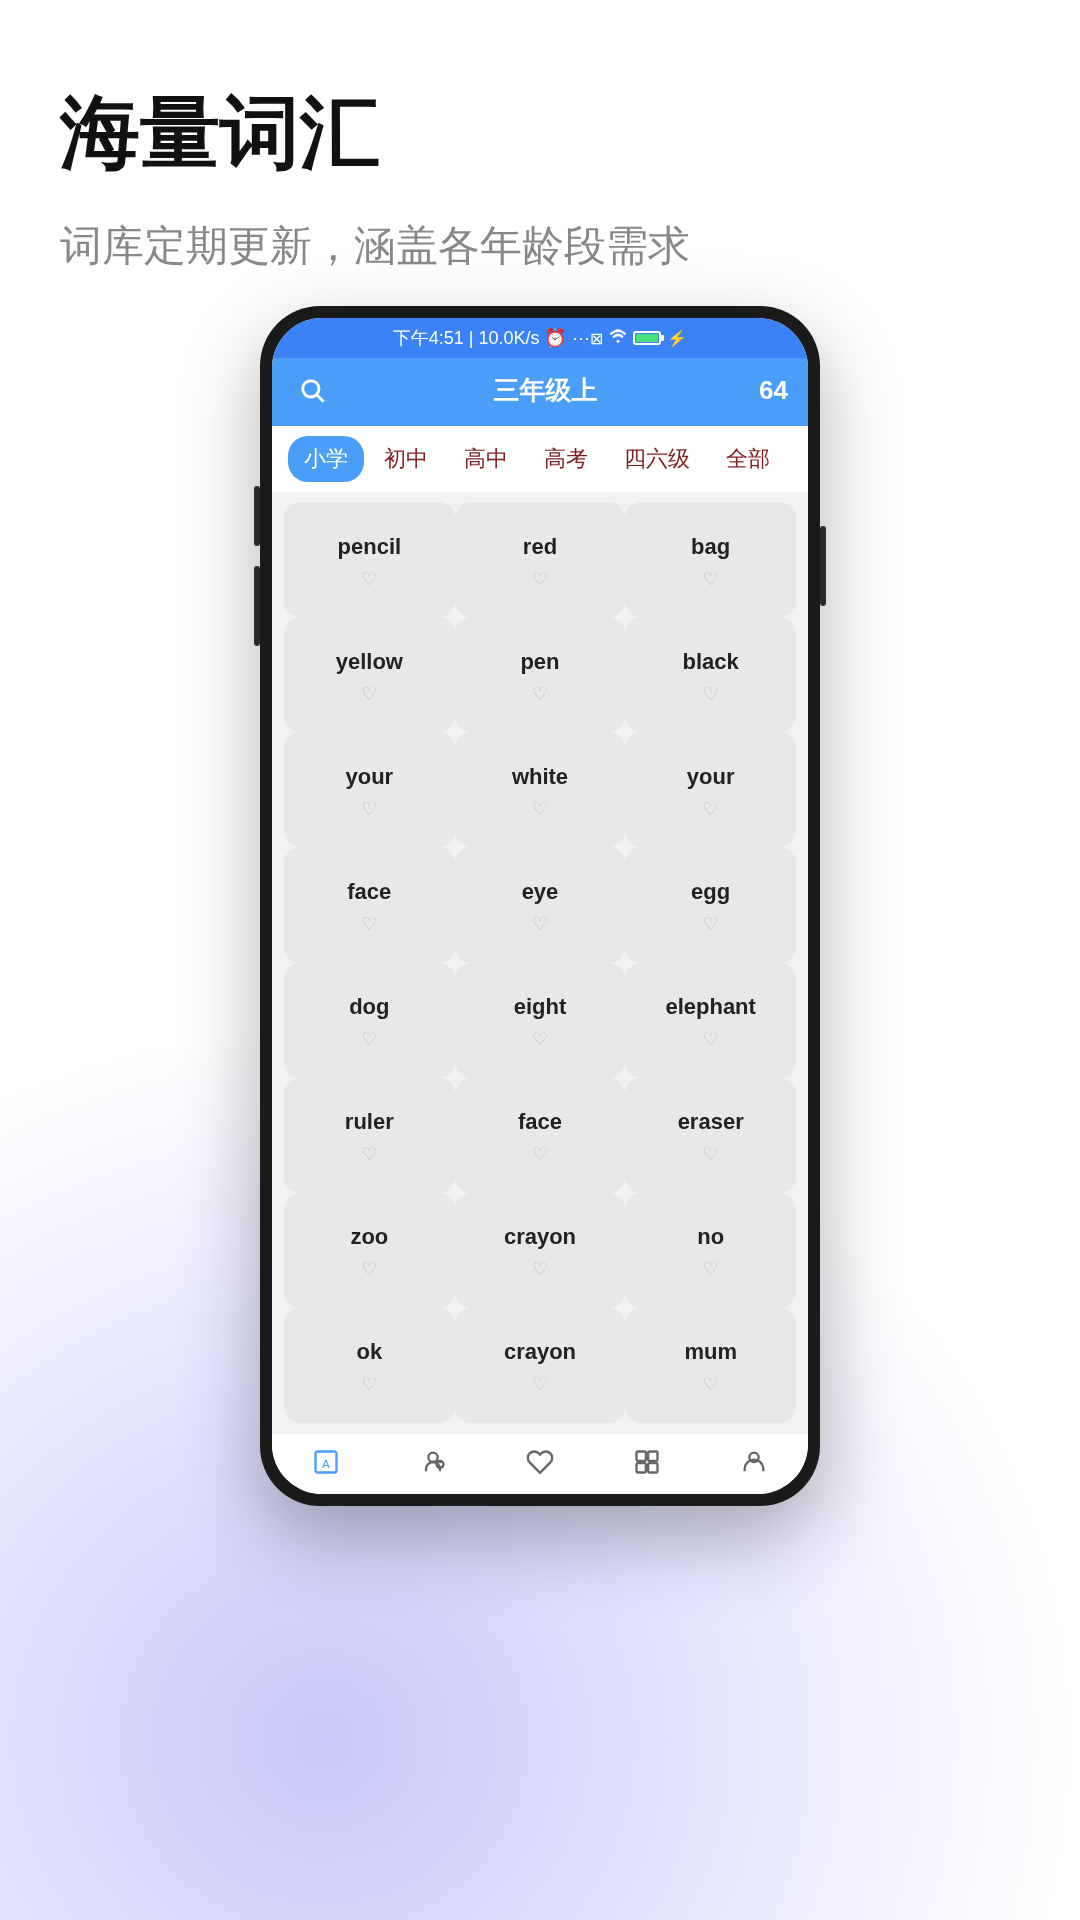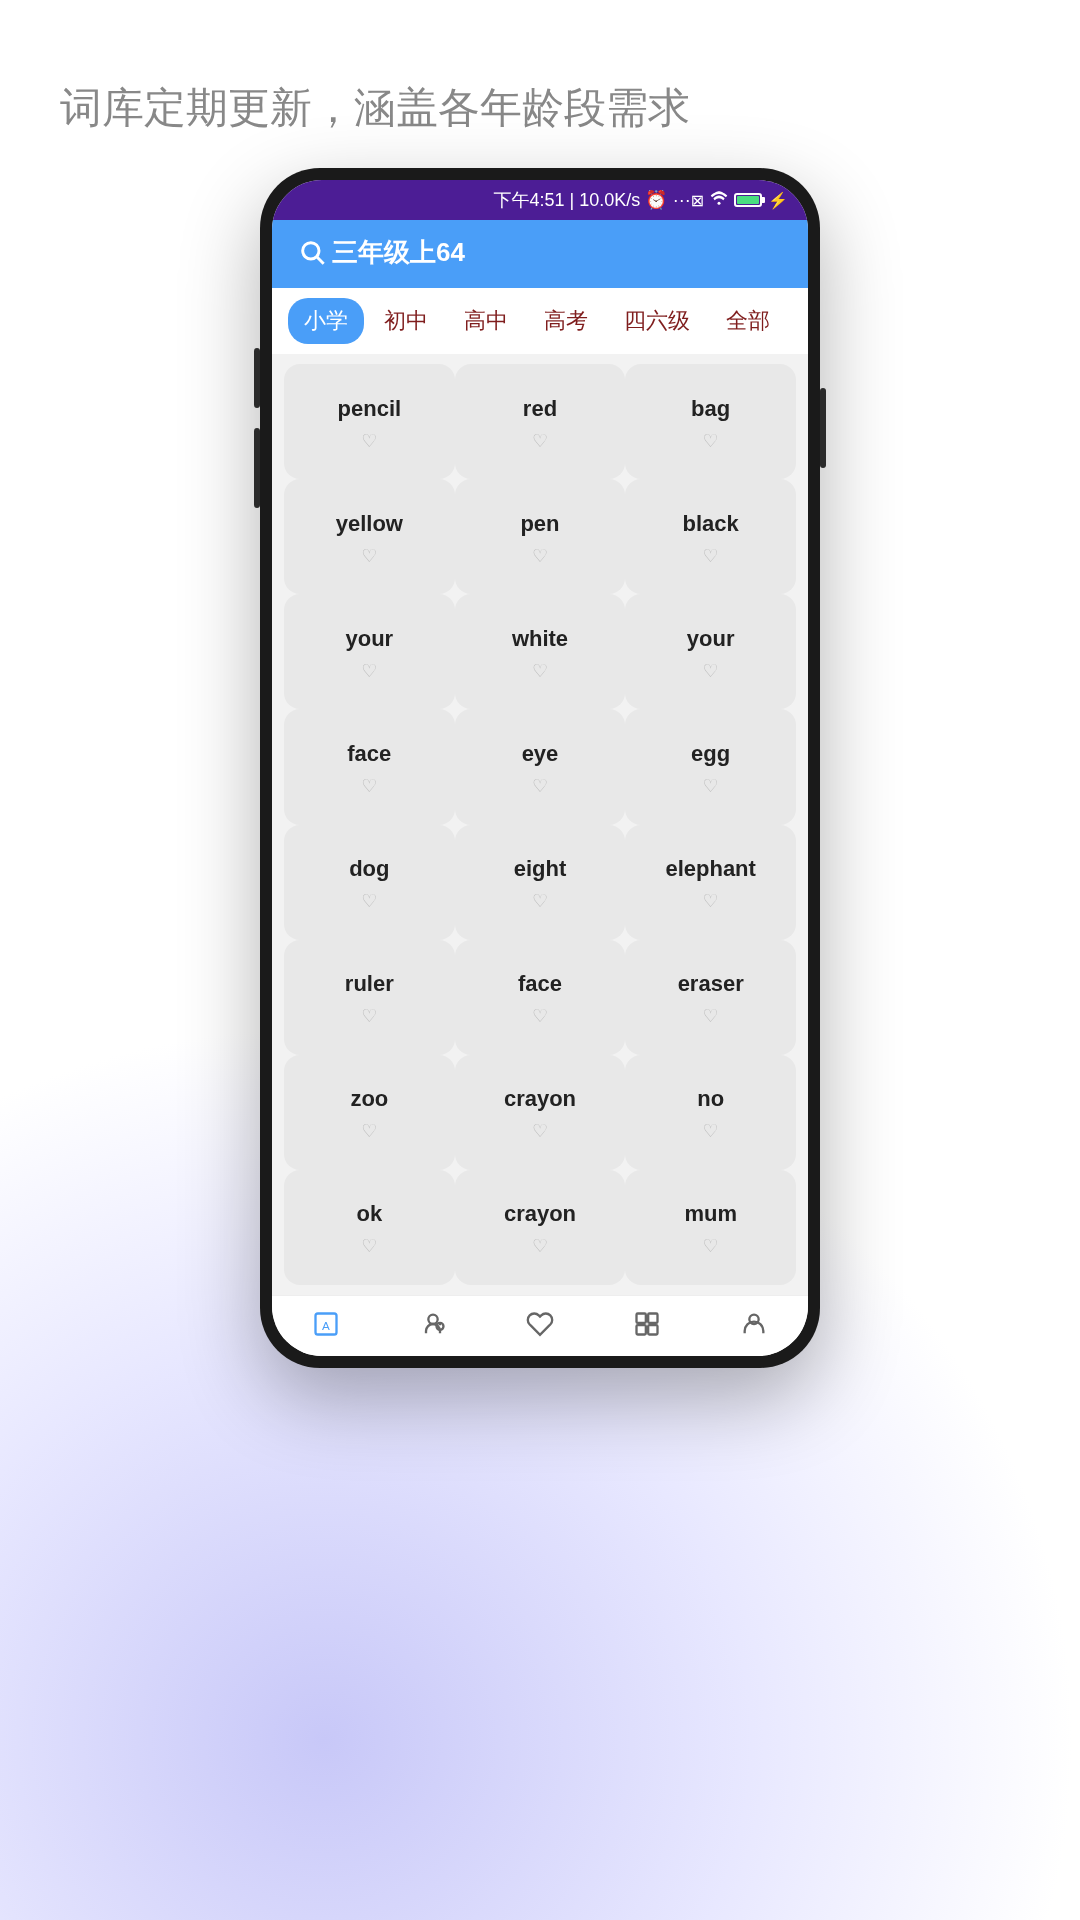--- a/index.html
+++ b/index.html
@@ -62,23 +62,23 @@
       width: 100%;
       height: 100%;
       background: #f2f2f2;
       border-radius: 50px;
       overflow: hidden;
       display: flex;
       flex-direction: column;
     }
 
     .status-bar {
-      background: #4c1d95;
-      display: flex;
-      justify-content: flex-end;
+      background: #3b82f6;
+      display: flex;
+      justify-content: center;
       align-items: center;
       padding: 8px 20px;
       flex-shrink: 0;
     }
 
     .status-left {
       font-size: 18px;
       color: white;
     }
 
@@ -117,20 +117,21 @@
       width: 100%;
       height: 100%;
       background: #4ade80;
       border-radius: 1px;
     }
 
     .app-header {
       background: #4a9ef8;
       display: flex;
       align-items: center;
+      justify-content: space-between;
       padding: 12px 20px 16px 20px;
       flex-shrink: 0;
     }
 
     .search-icon-circle {
       width: 40px;
       height: 40px;
       display: flex;
       align-items: center;
       justify-content: center;
@@ -275,20 +276,21 @@
       width: 6px;
       height: 80px;
     }
   </style>
 </head>
 <body>
 
 <div class="bg-gradient"></div>
 
 <div class="page-content">
+  <h1 class="hero-title">海量词汇</h1>
   <p class="hero-subtitle">词库定期更新，涵盖各年龄段需求</p>
 
   <div class="phone-wrapper">
     <div class="phone-frame">
       <div class="phone-side-btn vol-up"></div>
       <div class="phone-side-btn vol-down"></div>
       <div class="phone-side-btn power"></div>
 
       <div class="phone-screen">
 

